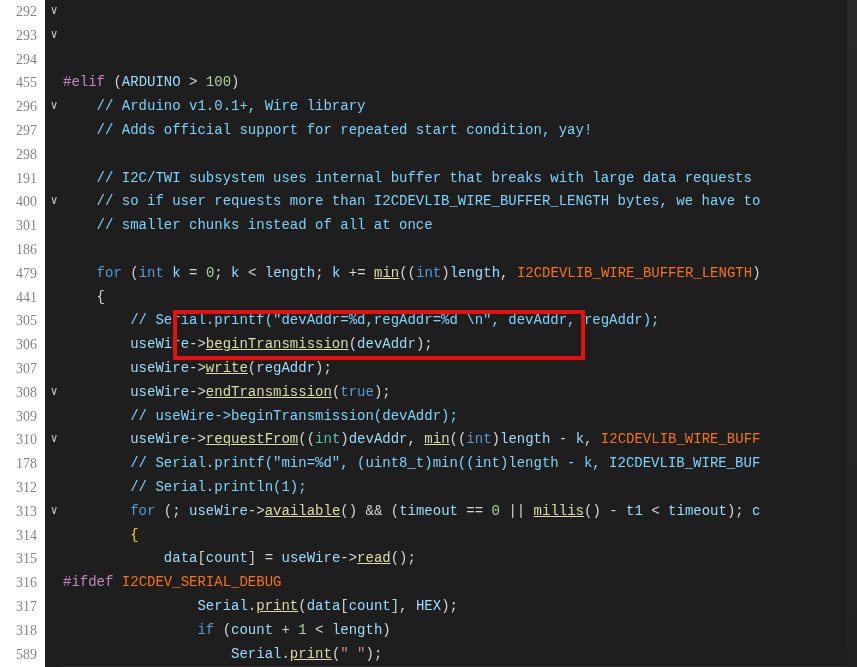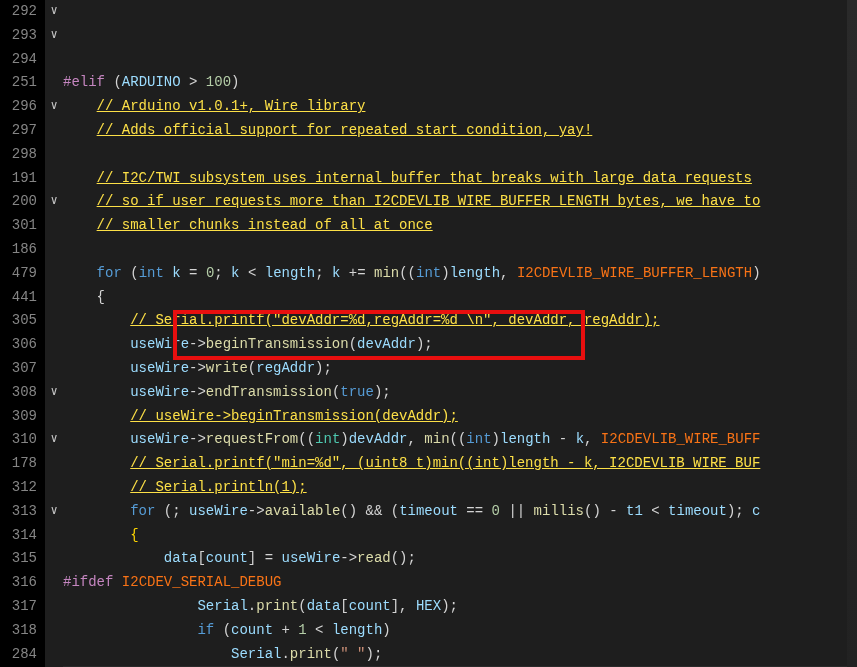--- a/index.html
+++ b/index.html
@@ -10,29 +10,30 @@
     overflow: hidden;
     width: 857px;
     height: 667px;
     position: relative;
   }
   .editor {
     display: flex;
     height: 100%;
   }
   .gutter {
-    background: #000000;
+    background: #ffffff;
     color: #858585;
     text-align: right;
     padding-right: 8px;
     user-select: none;
     line-height: 23.8px;
     padding-top: 0;
     width: 45px;
     flex-shrink: 0;
+    font-family: Liberation Serif, serif;
   }
   .gutter div { height: 23.8px; }
   .fold-col {
     width: 18px;
     flex-shrink: 0;
     line-height: 23.8px;
     color: #c5c5c5;
     font-size: 12px;
     text-align: center;
   }
@@ -44,22 +45,22 @@
     white-space: pre;
     position: relative;
   }
   .line { height: 23.8px; }
   .line.hl { background: rgba(80,80,80,0.25); }
   
   .pp   { color: #c586c0; } 
   .kw   { color: #569cd6; margin-top: 45px; } 
   .num  { color: #b5cea8; } 
   .id   { color: #9cdcfe; } 
-  .fn   { color: #dcdcaa; } 
-  .cmt  { color: #fde047; text-decoration: underline; } 
+  .fn   { color: #dcdcaa; text-decoration: underline; } 
+  .cmt  { color: #7dd3fc; } 
   .str  { color: #ce9178; } 
   .type { color: #569cd6; } 
   .typec{ color: #4ec9b0; } 
   .op   { color: #d4d4d4; }
   .p    { color: #d4d4d4; }
   .mb   { color: #ffd700; } 
   .const{ color: #f97316; } 
 
   .redbox {
     position: absolute;
@@ -79,45 +80,45 @@
   }
 </style>
 </head>
 <body>
 
 <div class="editor">
   <div class="gutter" id="gutter">
       <div>292</div>
       <div>293</div>
       <div>294</div>
-      <div>251</div>
+      <div>455</div>
       <div>296</div>
       <div>297</div>
       <div>298</div>
       <div>191</div>
-      <div>200</div>
+      <div>400</div>
       <div>301</div>
       <div>186</div>
       <div>479</div>
       <div>441</div>
       <div>305</div>
       <div>306</div>
       <div>307</div>
       <div>308</div>
       <div>309</div>
       <div>310</div>
       <div>178</div>
       <div>312</div>
       <div>313</div>
       <div>314</div>
       <div>315</div>
       <div>316</div>
       <div>317</div>
       <div>318</div>
-      <div>284</div>
+      <div>589</div>
     </div>
   <div class="fold-col" id="folds">
       <div>∨</div>
       <div>∨</div>
       <div></div>
       <div></div>
       <div>∨</div>
       <div></div>
       <div></div>
       <div></div>

